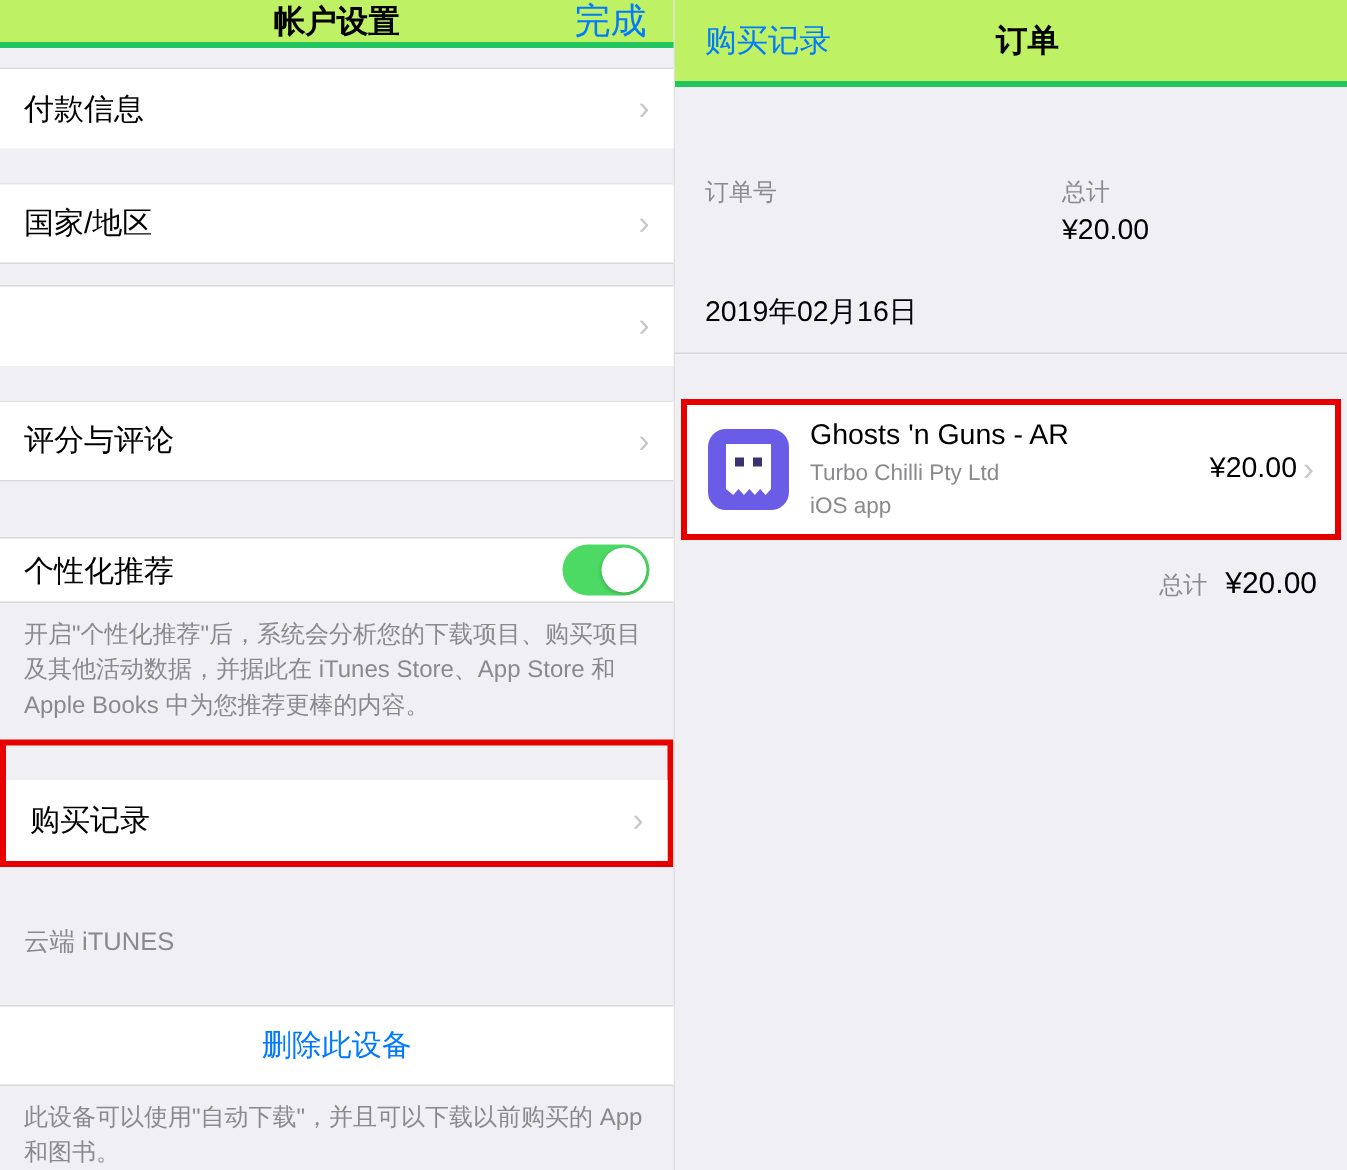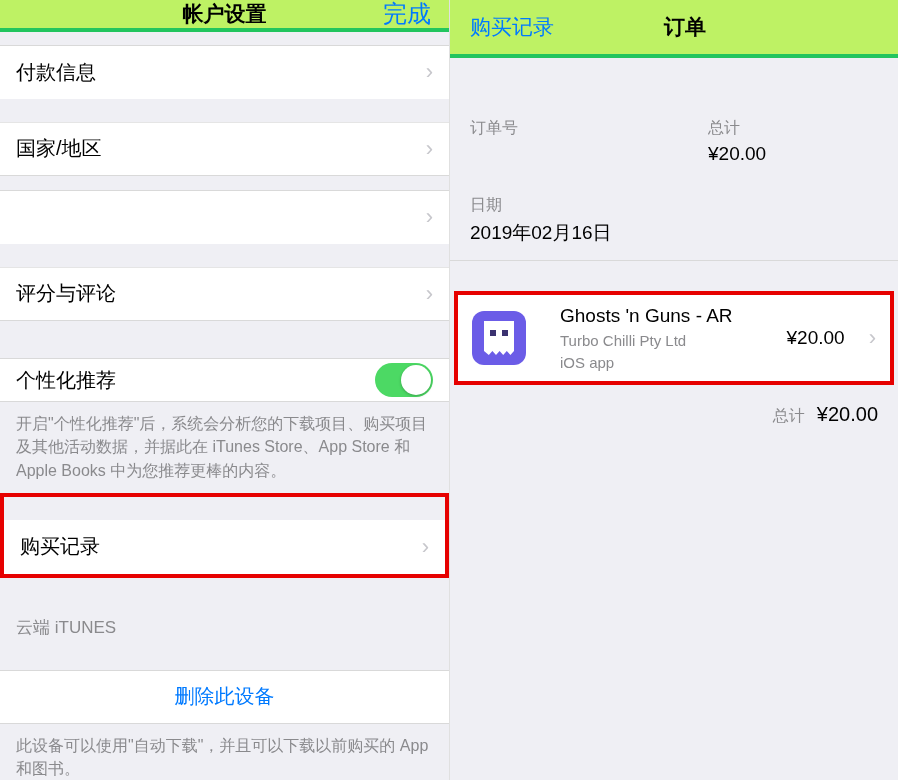--- a/index.html
+++ b/index.html
@@ -143,21 +143,20 @@
   .meta-date-block { margin-top: 30px; }
 
   .order-item {
     display: flex;
     align-items: center;
     background: #fff;
     padding: 10px 14px;
     border-top: 1px solid #d9d9d9;
     border-bottom: 1px solid #d9d9d9;
     margin-top: 30px;
-    gap: 20px;
   }
   .order-item.highlight-red {
     border: 4px solid #e60000;
     margin-left: 4px;
     margin-right: 4px;
   }
   .app-icon {
     width: 54px;
     height: 54px;
     border-radius: 12px;
@@ -279,21 +278,20 @@
       <div class="meta-row">
         <div>
           <div class="meta-label">订单号</div>
         </div>
         <div class="meta-col-right" style="width:170px">
           <div class="meta-label">总计</div>
           <div class="meta-value">¥20.00</div>
         </div>
       </div>
       <div class="meta-date-block">
-        <div class="meta-label">日期</div>
         <div class="meta-value">2019年02月16日</div>
       </div>
     </div>
 
     <div class="order-item highlight-red">
       <div class="app-icon">
         <div class="ghost"></div>
       </div>
       <div class="item-text">
         <div class="item-title">Ghosts 'n Guns - AR</div>

